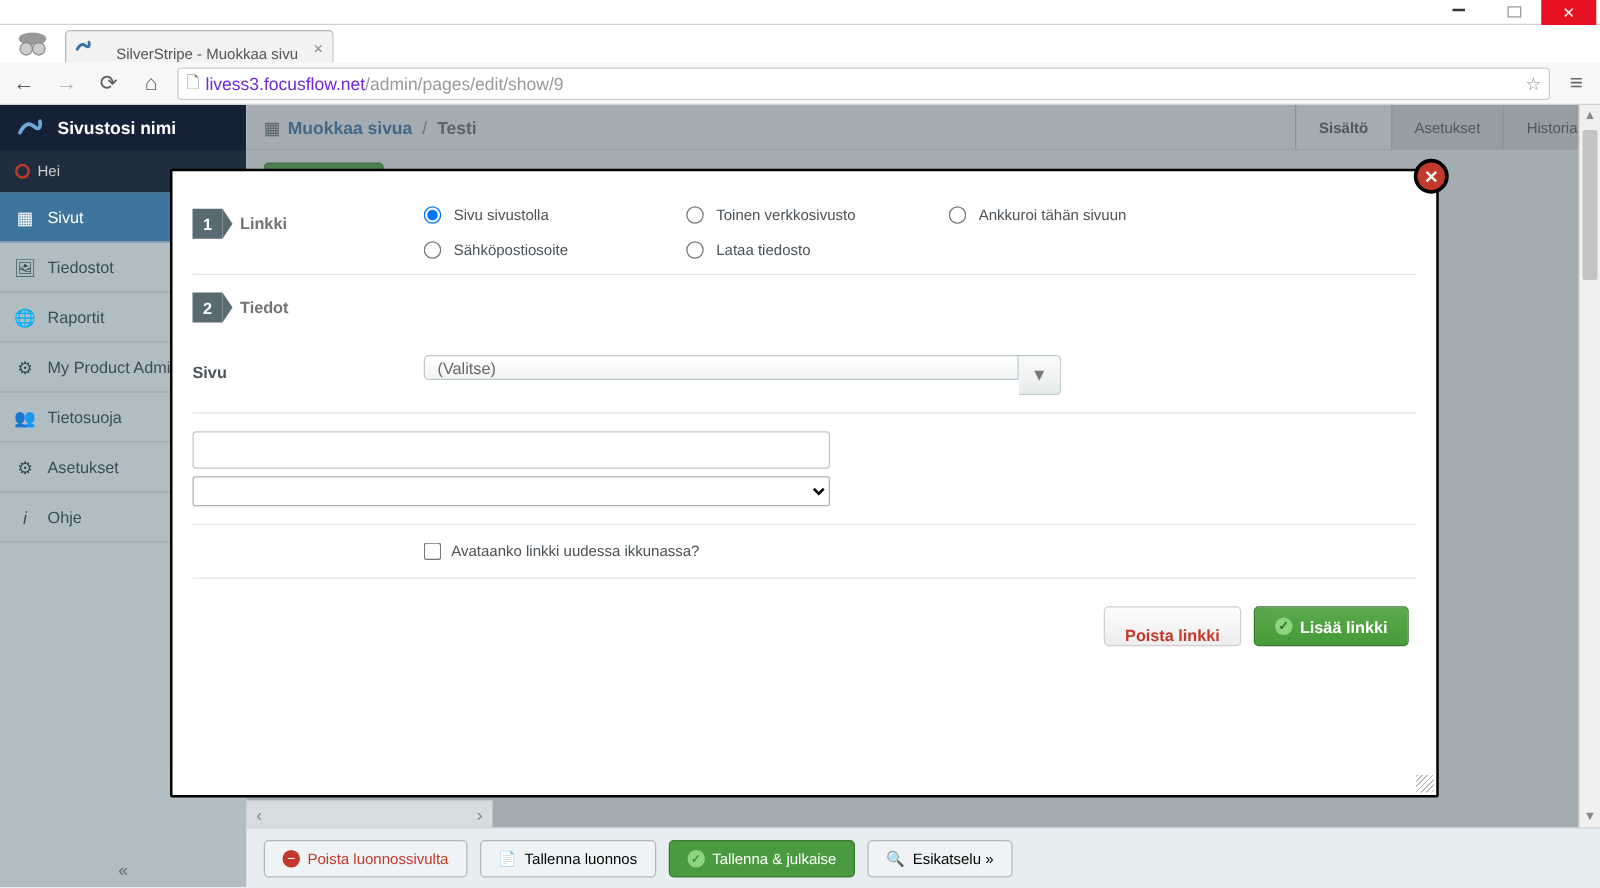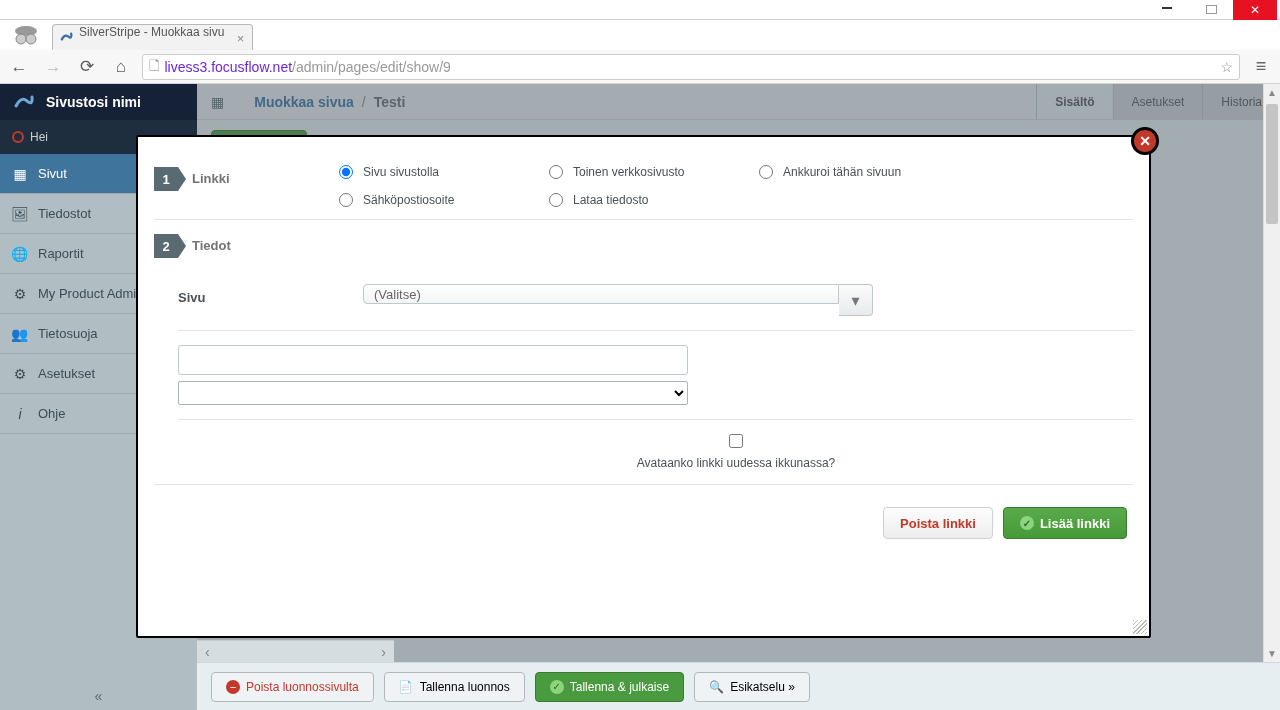--- a/index.html
+++ b/index.html
@@ -9,21 +9,21 @@
 .window-chrome { height: 20px; background: #fff; border-bottom: 1px solid #d0d0d0; display: flex; justify-content: flex-end; align-items: center; }
 .win-btn { width: 44px; height: 20px; display: flex; align-items: center; justify-content: center; font-size: 12px; }
 .win-close { background: #e81123; color: #fff; margin-right: 3px;}
 .win-max { border: 1px solid #999; width: 11px; height: 9px; display: inline-block; }
 .win-min { border-bottom: 2px solid #333; width: 10px; display: inline-block; margin-bottom: 4px; }
 
 
 .tab-bar { height: 30px; background: #fff; display: flex; align-items: flex-end; padding-left: 52px; position: relative; }
 .incognito { position: absolute; left: 10px; top: -3px; width: 32px; height: 32px; }
 .incognito svg { width: 100%; height: 100%; }
-.tab { height: 26px; background: #f2f2f2; border: 1px solid #b8b8b8; border-bottom: none; border-radius: 4px 4px 0 0; padding: 0 28px 0 26px; display: flex; align-items: flex-start; font-size: 12px; color: #555; position: relative; min-width: 180px; }
+.tab { height: 26px; background: #f2f2f2; border: 1px solid #b8b8b8; border-bottom: none; border-radius: 4px 4px 0 0; padding: 0 28px 0 40px; display: flex; align-items: flex-end; font-size: 12px; color: #555; position: relative; min-width: 180px; }
 .tab-favicon { position: absolute; left: 6px; top: 5px; width: 15px; height: 15px; }
 .tab-close { position: absolute; right: 8px; top: 6px; font-size: 13px; color: #888; }
 
 
 .addr-bar { height: 34px; background: #f7f7f7; border-bottom: 1px solid #d4d4d4; display: flex; align-items: center; padding: 0 6px; gap: 8px; }
 .nav-icon { width: 26px; height: 26px; display: flex; align-items: center; justify-content: center; color: #5c5c5c; font-size: 17px; }
 .nav-disabled { color: #bbb; }
 .url-box { flex: 1; height: 26px; border: 1px solid #ccc; border-radius: 3px; background: #fff; display: flex; align-items: center; padding: 0 6px; font-size: 14px; }
 .url-host { color: #6d28d9; }
 .url-path { color: #999; }
@@ -43,21 +43,21 @@
 .power { width: 12px; height: 12px; border: 2px solid #c0392b; border-radius: 50%; position: relative; }
 .nav-item { height: 40px; display: flex; align-items: center; padding-left: 12px; font-size: 13px; color: #3c4c55; gap: 10px; border-bottom: 1px solid #9caab0; cursor: pointer; }
 .nav-item.active { background: #3f749c; color: #fff; }
 .nav-ico { width: 16px; height: 16px; display: inline-flex; align-items: center; justify-content: center; font-size: 14px; }
 .collapse { text-align: center; padding: 6px; color: #5a6a72; font-size: 14px; }
 
 
 .main { flex: 1; background: #e7eef1; position: relative; }
 .overlay-dim { position: absolute; inset: 0; background: rgba(80,90,100,0.45); }
 .top-strip { height: 36px; background: #eceff1; border-bottom: 1px solid #cfd8dc; display: flex; align-items: center; padding-left: 14px; gap: 6px; }
-.breadcrumb { display: flex; align-items: center; gap: 8px; font-size: 14px; margin-left: 24px; }
+.breadcrumb { display: flex; align-items: center; gap: 8px; font-size: 14px; }
 .bc-link { color: #3a72a8; font-weight: bold; }
 .bc-sep { color: #888; }
 .bc-cur { color: #6a6a6a; font-weight: bold; }
 .bc-ico { font-size: 14px; color: #5a6a72; }
 .tabs-right { margin-left: auto; display: flex; height: 100%; }
 .rtab { padding: 0 18px; display: flex; align-items: center; font-size: 12px; color: #555; background: #cfd4d7; border-left: 1px solid #b9c0c4; }
 .rtab.active { background: #e7eef1; font-weight: bold; }
 .add-btn-row { padding: 10px 14px; }
 .add-btn { background: #4a9b3f; color: #fff; border: 1px solid #3a7a30; border-radius: 4px; padding: 4px 12px; font-size: 12px; display: inline-flex; align-items: center; gap: 6px; }
 .bg-text { position: absolute; top: 280px; right: 48px; font-size: 13px; color: #555; line-height: 1.6; text-align: left; }
@@ -84,35 +84,35 @@
 .step-left { width: 185px; display: flex; align-items: flex-start; gap: 14px; padding-top: 2px;}
 .step-num { width: 24px; height: 24px; background: #5a6a72; color: #fff; display: flex; align-items: center; justify-content: center; font-size: 13px; font-weight: bold; position: relative; }
 .step-num::after { content: ''; position: absolute; right: -8px; top: 0; border: 12px solid transparent; border-left: 8px solid #5a6a72; border-right: none; }
 .step-label { font-size: 13px; font-weight: bold; color: #737373; padding-top: 4px; }
 .step-right { flex: 1; }
 
 .radio-grid { display: grid; grid-template-columns: 210px 210px 250px; row-gap: 14px; }
 .radio-item { display: flex; align-items: center; gap: 10px; font-size: 12px; color: #4a5258; }
 .radio-item input { width: 14px; height: 14px; }
 
-.field-row { display: flex; border-bottom: 1px solid #e2e6e8; padding: 14px 0; align-items: flex-start; margin-left: 24px; }
+.field-row { display: flex; border-bottom: 1px solid #e2e6e8; padding: 14px 0; align-items: flex-start; }
 .field-label { width: 185px; font-size: 13px; font-weight: bold; color: #4a5258; padding-top: 6px; }
 .field-input { flex: 1; max-width: 510px; }
 .dd-combo { display: flex; }
 .dd-main { flex: 1; height: 20px; border: 1px solid #bfc8cd; border-radius: 4px 0 0 4px; background: linear-gradient(#fff, #f2f4f5); padding: 0 10px; font-size: 13px; color: #666; display: flex; align-items: center; }
 .dd-arrow { width: 34px; height: 32px; border: 1px solid #bfc8cd; border-left: none; border-radius: 0 4px 4px 0; background: linear-gradient(#fafbfb,#e8ebec); display: flex; align-items: center; justify-content: center; color: #777; }
 .txt-input { width: 100%; height: 30px; border: 1px solid #bfc8cd; border-radius: 3px; padding: 0 8px; font-size: 13px; background: #fff; }
 .sel-input { width: 100%; height: 24px; border: 1px solid #a9b3b9; border-radius: 2px; margin-top: 6px; background: #fff; }
 
-.check-row { padding: 14px 0 14px 185px; border-bottom: 1px solid #e2e6e8; font-size: 12px; color: #4a5258; display: flex; align-items: center; gap: 8px; flex-direction: column; }
+.check-row { padding: 14px 0 14px 185px; border-bottom: 1px solid #e2e6e8; font-size: 12px; color: #4a5258; display: flex; align-items: center; gap: 8px; }
 .check-row input { width: 14px; height: 14px; }
 
 .modal-actions { display: flex; justify-content: flex-end; gap: 10px; padding: 22px 6px 0 0; }
 .mbtn { height: 32px; padding: 0 16px; border-radius: 4px; font-size: 13px; display: inline-flex; align-items: center; gap: 6px; cursor: pointer; }
-.mbtn-del { background: linear-gradient(#fdfdfd,#ededed); border: 1px solid #cfcfcf; color: #c0392b; font-weight: bold; }
+.mbtn-del { background: linear-gradient(#fdfdfd,#ededed); border: 1px solid #cfcfcf; color: #c0392b; font-weight: bold; align-items: flex-end; }
 .mbtn-ok { background: linear-gradient(#5aaa4b,#469a37); border: 1px solid #3a7a30; color: #fff; font-weight: bold; }
 .ok-ico { width: 14px; height: 14px; background: #8cd47e; border-radius: 50%; display: inline-flex; align-items: center; justify-content: center; font-size: 10px; color: #2a6a20; }
 
 .resize { position: absolute; right: 2px; bottom: 2px; width: 14px; height: 14px; background: repeating-linear-gradient(135deg, #bbb 0 1px, transparent 1px 3px); }
 </style>
 </head>
 <body>
 
 <div class="window-chrome">
   <div class="win-btn">

